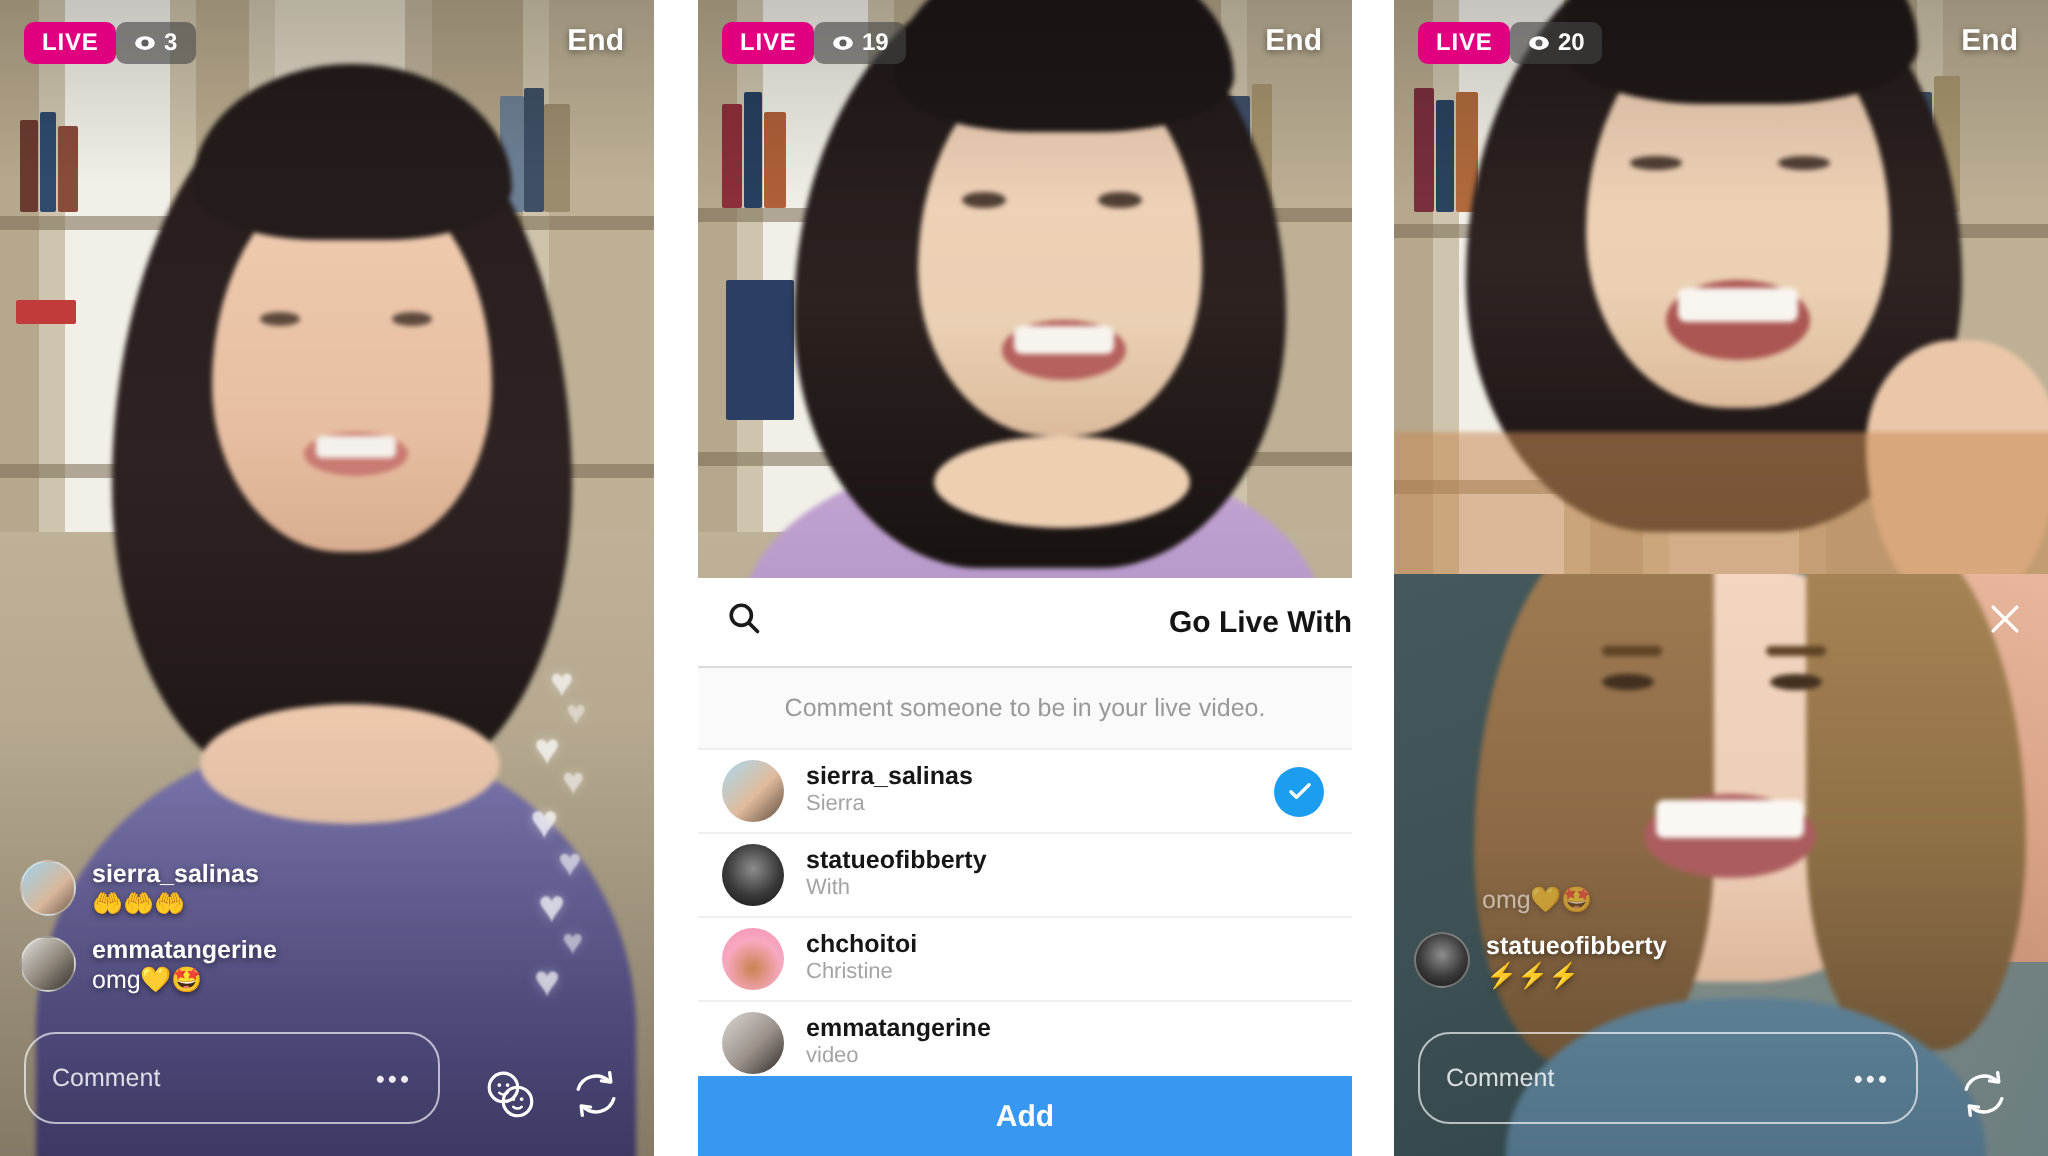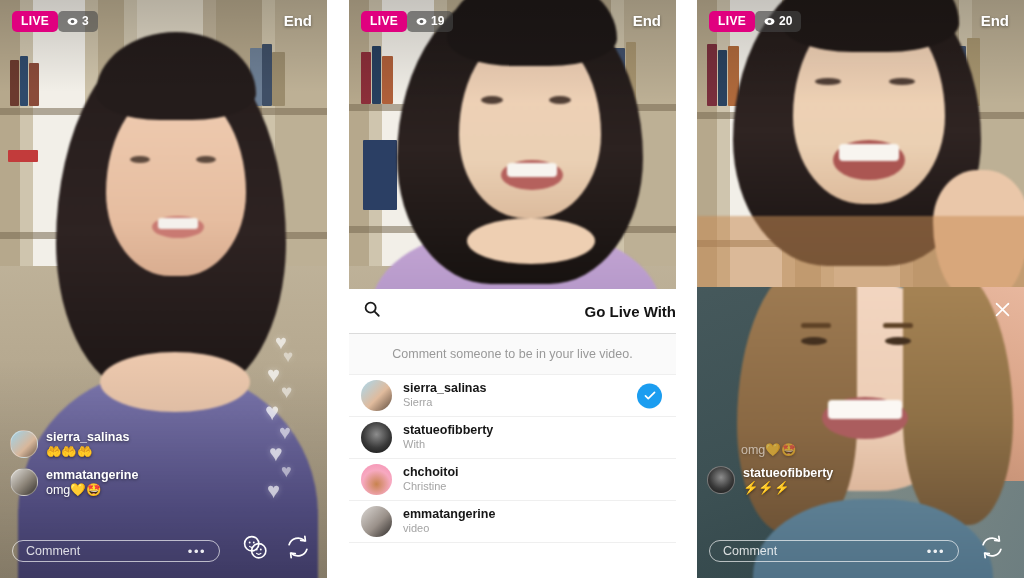--- a/index.html
+++ b/index.html
@@ -77,21 +77,21 @@
   .cmt-txt{color:#fff;font-size:12.5px;line-height:1.25;
     text-shadow:0 1px 3px rgba(0,0,0,.5);}
   .cmt-user{font-weight:bold;display:block;}
   .cmt-body{display:block;}
   .faded{opacity:.55;}
 
   
   .bottom{position:absolute;left:0;bottom:0;width:100%;height:62px;z-index:20;}
   .comment-box{
     position:absolute;left:12px;bottom:16px;
-    height:22px;width:208px;
+    height:46px;width:208px;
     border:1px solid rgba(255,255,255,.65);
     border-radius:16px;
     display:flex;align-items:center;justify-content:space-between;
     padding:0 13px;box-sizing:border-box;
   }
   .comment-ph{color:rgba(255,255,255,.82);font-size:12.5px;}
   .dots{color:rgba(255,255,255,.9);font-size:13px;letter-spacing:1.5px;line-height:1;}
   .icn{position:absolute;bottom:16px;width:30px;height:30px;}
 
   
@@ -339,20 +339,21 @@
 
         <div class="row">
           <div class="row-av" style="background:linear-gradient(135deg,#dcd8d4 0%,#9a918a 55%,#2e2a28 100%);"></div>
           <div class="row-txt">
             <div class="row-user">emmatangerine</div>
             <div class="row-name">video</div>
           </div>
         </div>
 
       </div>
+      <div class="add-btn">Add</div>
     </div>
   </div>
 
   <div class="panel" id="panel3">
     <div class="video">
       <div class="room"></div>
       <div class="shelfwall" style="height:52%;"></div>
       <div class="shelfline" style="top:112px;"></div>
       <div class="shelfline" style="top:240px;"></div>
       <div class="book" style="left:10px;top:44px;width:10px;height:62px;background:#7a2f3c;"></div>

